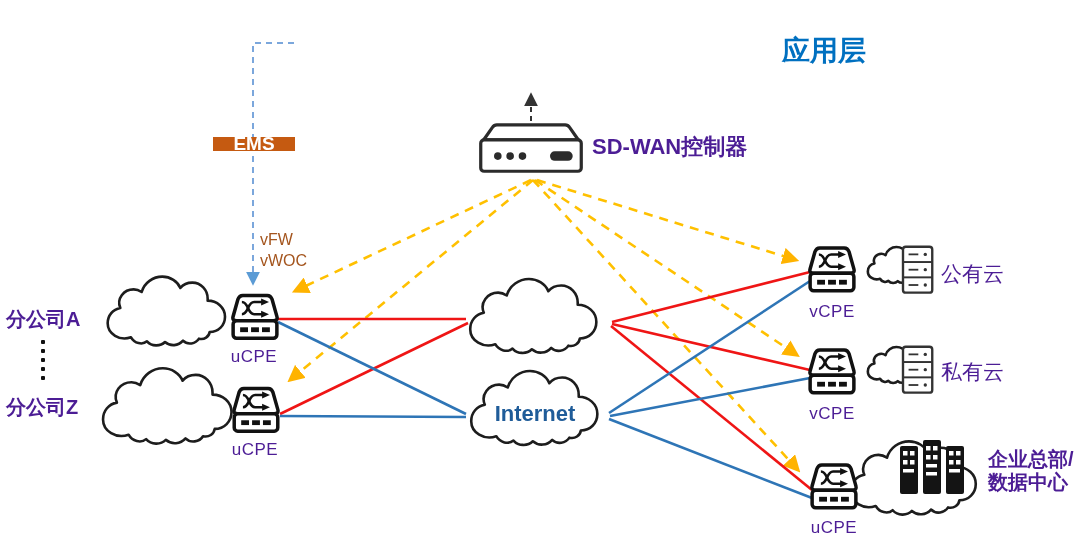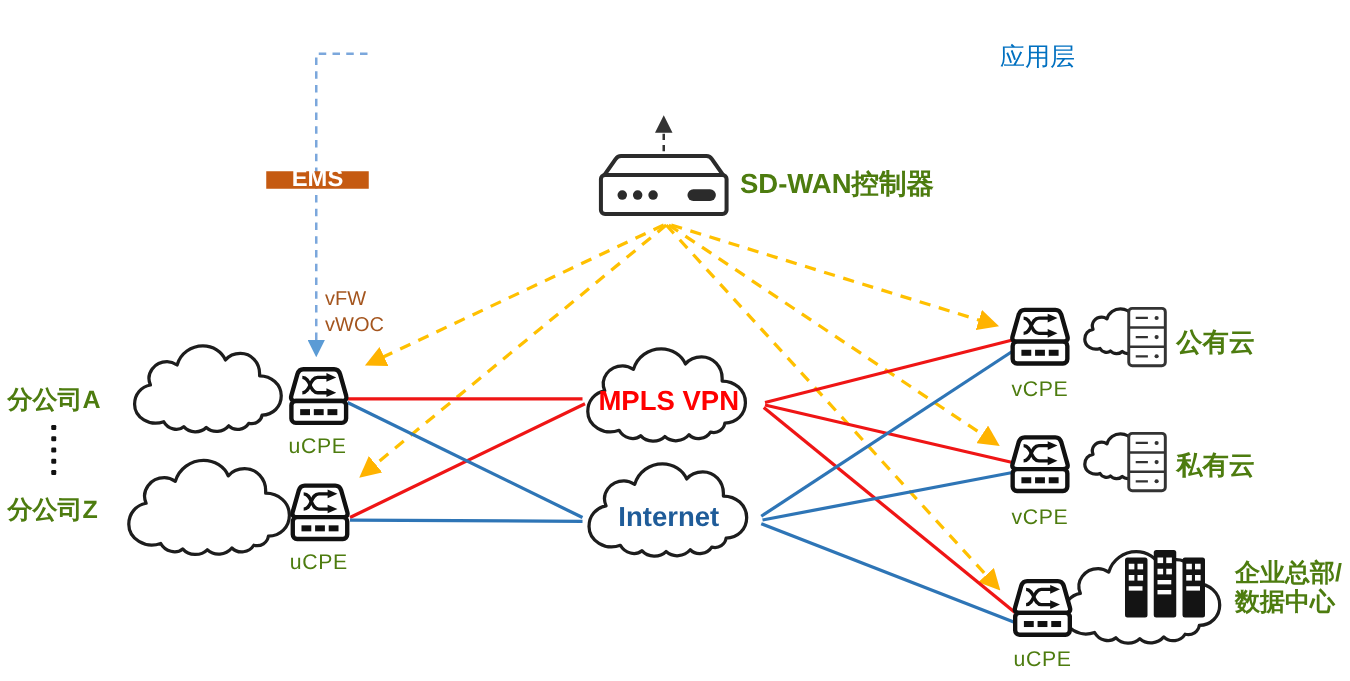--- a/index.html
+++ b/index.html
@@ -7,36 +7,36 @@
     --ems-orange:#C55A11; --vnf-brown:#A4551E; --ctl-yellow:#FFC000;
     --ems-link:#7BA7DC; --line-red:#EF1515; --line-blue:#2E75B6;
     --mpls-text:#FF0000; --internet-text:#1F5C99; --wm-gray:#ABABAB;
   }
   html,body{margin:0;padding:0;background:#fff;}
   body{font-family:"Liberation Sans","DejaVu Sans",sans-serif;}
   .stage{position:relative;width:1080px;height:545px;background:#fff;overflow:hidden;}
   .wires{position:absolute;left:0;top:0;width:1080px;height:545px;z-index:1;}
   .cloud-svg{position:absolute;z-index:2;}
   .dev{position:absolute;z-index:4;}
-  .lbl{position:absolute;z-index:5;color:#4d7c0f;white-space:nowrap;}
+  .lbl{position:absolute;z-index:5;color:#4c1d95;white-space:nowrap;}
   .dev-lbl{font-size:17px;letter-spacing:.5px;transform:translateX(-50%);text-align:center;}
   
   .app-box{position:absolute;left:295px;top:8px;width:471px;height:67px;border:3px solid var(--app-border);background:#fff;z-index:3;}
   .app-btn{position:absolute;top:14px;height:42px;background:var(--module-blue);color:#fff;
            font-weight:700;font-size:18px;display:flex;align-items:center;justify-content:center;}
-  .app-layer-lbl{left:800px;top:32px;font-size:20px;font-weight:400;color:var(--app-label-blue);}
+  .app-layer-lbl{left:782px;top:32px;font-size:28px;font-weight:700;color:var(--app-label-blue);}
   
   .ems{position:absolute;left:213px;top:137px;width:82px;height:14px;background:var(--ems-orange);
        color:#fff;font-weight:700;font-size:19px;display:flex;align-items:center;justify-content:center;z-index:3;}
   .vnf{left:260px;top:229px;font-size:16px;line-height:21px;color:var(--vnf-brown);}
   
   .ctl-lbl{left:592px;top:132px;font-size:22px;font-weight:700;}
   .branch-lbl{font-size:20px;font-weight:700;}
   .net-lbl{font-size:22px;font-weight:700;transform:translate(-50%,-50%);z-index:3;position:absolute;white-space:nowrap;}
-  .site-lbl{font-size:21px;font-weight:700;}
+  .site-lbl{font-size:21px;font-weight:400;}
   .hq-lbl{left:988px;top:448px;font-size:20px;font-weight:700;line-height:23px;text-align:left;}
   .vdots{position:absolute;left:41px;top:340px;display:flex;flex-direction:column;gap:5px;z-index:2;}
   .vdots i{width:4px;height:4px;background:#111;border-radius:1px;}
   
   .watermark{position:absolute;left:856px;top:466px;z-index:6;display:flex;align-items:center;opacity:.85;}
   .wm-text{font-size:30px;font-weight:700;letter-spacing:4px;color:rgba(170,170,170,.45);
            -webkit-text-stroke:1.2px var(--wm-gray);margin-left:-6px;margin-top:12px;}
   
   .w-black{stroke:#333;stroke-width:2;fill:none;stroke-dasharray:5 4;}
   .w-emslink{stroke:var(--ems-link);stroke-width:2;fill:none;stroke-dasharray:6 5;}
@@ -198,21 +198,20 @@
   <div class="lbl dev-lbl" style="left:254px;top:347px;">uCPE</div>
 
   <svg class="dev" style="left:228px;top:385px;width:56px;height:54px;">
     <use href="#cpe" width="56" height="54"></use>
   </svg>
   <div class="lbl dev-lbl" style="left:255px;top:440px;">uCPE</div>
 
   <svg class="cloud-svg" style="left:448px;top:274px;width:172px;height:86px;">
     <use href="#cloud" width="172" height="86"></use>
   </svg>
-  <div class="net-lbl" style="left:535px;top:321px;color:var(--mpls-text);">MPLS VPN</div>
 
   <svg class="cloud-svg" style="left:450px;top:366px;width:170px;height:86px;">
     <use href="#cloud" width="170" height="86"></use>
   </svg>
   <div class="net-lbl" style="left:535px;top:414px;color:var(--internet-text);">Internet</div>
 
   <svg class="dev" style="left:804px;top:243px;width:56px;height:57px;">
     <use href="#cpe" width="56" height="57"></use>
   </svg>
   <div class="lbl dev-lbl" style="left:832px;top:302px;">vCPE</div>

